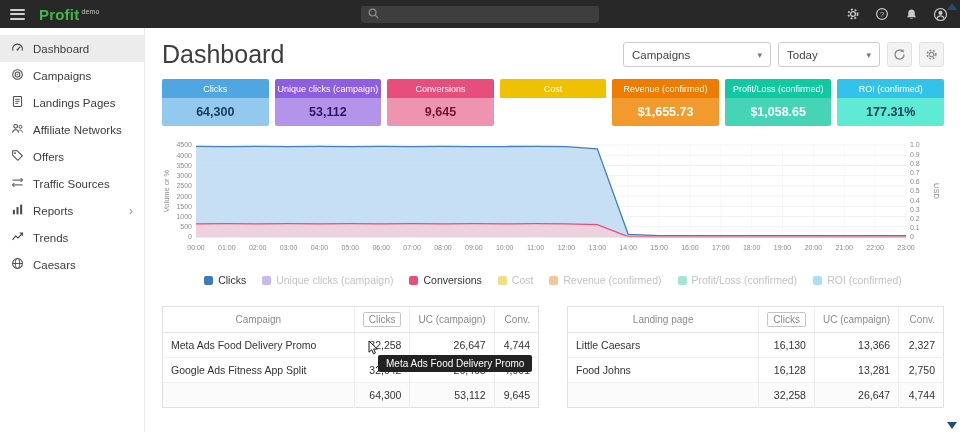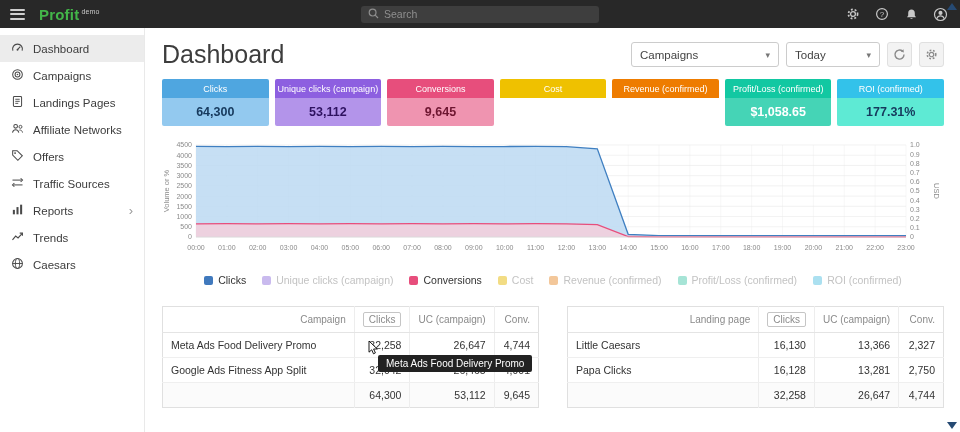--- a/index.html
+++ b/index.html
@@ -33,21 +33,21 @@
 
   
   .main{position:absolute;top:28px;left:146px;right:0;bottom:0;background:#fff;overflow:hidden}
   .page-head{position:relative;height:47px;padding:12px 16px 0}
   .page-title{font-size:25px;font-weight:400;color:#3d3d3d}
   .controls{position:absolute;right:16px;top:14px;display:flex;gap:7px;align-items:center}
   .select{height:25px;border:1px solid #ccc;border-radius:3px;background:#fff;display:flex;
     align-items:center;font-size:11.5px;color:#444;padding:0 8px;cursor:pointer}
   .select .caret{margin-left:auto;color:#777;font-size:9px;padding-left:8px}
   .select.campaigns{width:148px}
-  .select.today{width:94px}
+  .select.today{width:102px}
   .icon-btn{width:25px;height:25px;border:1px solid #e0e0e0;background:#f3f3f3;border-radius:3px;
     display:flex;align-items:center;justify-content:center;cursor:pointer}
 
   
   .metrics{display:flex;gap:6px;margin:4px 16px 0}
   .metric-card{flex:1;border-radius:2px;overflow:hidden;text-align:center;cursor:pointer}
   .mc-head{font-size:9px;color:#fff;padding:5px 2px 4px;white-space:nowrap;overflow:hidden}
   .mc-body{font-size:12.5px;font-weight:bold;padding:7px 2px;white-space:nowrap}
 
   
@@ -57,21 +57,21 @@
   .legend{display:flex;justify-content:center;gap:16px;margin-top:12px;font-size:10.5px;color:#333}
   .legend-item{display:flex;align-items:center;gap:5px;cursor:pointer;white-space:nowrap}
   .lg-sq{width:9px;height:9px;border-radius:2px;flex:0 0 auto}
   .legend-item.muted{color:#c3c3c3}
 
   
   .tables{display:flex;gap:28px;margin:20px 16px 0}
   .dash-table{flex:1;border:1px solid #e0e0e0;border-collapse:collapse;table-layout:fixed;font-size:10.5px}
   .dash-table th{font-weight:normal;color:#8a8a8a;font-size:10px;padding:5px 8px;
     border-bottom:1px solid #e4e4e4;text-align:right;white-space:nowrap;overflow:hidden}
-  .dash-table th:first-child{text-align:right}
+  .dash-table th:first-child{text-align:center}
   .dash-table td{padding:6px 8px;border-bottom:1px solid #efefef;color:#333;text-align:right;
     white-space:nowrap;overflow:hidden}
   .dash-table td:first-child{text-align:left}
   .dash-table th+th,.dash-table td+td{border-left:1px solid #ededed}
   .dash-table tr.total td{border-bottom:none;background:#fbfbfb}
   .th-box{border:1px solid #c5c5c5;padding:1px 5px;border-radius:2px;background:#fff;display:inline-block}
 
   
   .tooltip{position:absolute;left:378px;top:355px;background:#222;color:#fff;font-size:10px;
     padding:3px 8px;border-radius:2px;z-index:20;white-space:nowrap}
@@ -95,21 +95,20 @@
     <div class="logo">
       <span>Profit</span><sup>demo</sup>
     </div>
     <div class="search">
       <span>
         <svg width="11" height="11" viewBox="0 0 11 11">
             <circle cx="4.6" cy="4.6" r="3.4" fill="none" stroke="#8f8f8f" stroke-width="1.2"></circle>
             <line x1="7.2" y1="7.2" x2="10" y2="10" stroke="#8f8f8f" stroke-width="1.2"></line>
           </svg>
       </span>
-      <input type="text" placeholder="Search" style="">
     </div>
     <div class="tb-icons">
       <span class="tb-icon">
         <svg width="14" height="14" viewBox="0 0 14 14">
             <circle cx="7" cy="7" r="4.6" fill="none" stroke="#c9c9c9" stroke-width="1.7" stroke-dasharray="1.9 1.9"></circle>
             <circle cx="7" cy="7" r="2.4" fill="none" stroke="#c9c9c9" stroke-width="1.3"></circle>
           </svg>
       </span>
       <span class="tb-icon">
         <svg width="14" height="14" viewBox="0 0 14 14">
@@ -248,20 +247,21 @@
       </div>
       <div class="metric-card">
         <div class="mc-head" style="background: rgb(231, 78, 124);">Conversions</div>
         <div class="mc-body" style="background: rgb(239, 148, 176); color: rgb(109, 21, 48);">9,645</div>
       </div>
       <div class="metric-card">
         <div class="mc-head" style="background: rgb(239, 193, 0);">Cost</div>
       </div>
       <div class="metric-card">
         <div class="mc-head" style="background: rgb(238, 124, 0);">Revenue (confirmed)</div>
+        <div class="mc-body" style="background: rgb(242, 154, 46); color: rgb(255, 255, 255);">$1,655.73</div>
       </div>
       <div class="metric-card">
         <div class="mc-head" style="background: rgb(18, 200, 162);">Profit/Loss (confirmed)</div>
         <div class="mc-body" style="background: rgb(69, 212, 182); color: rgb(255, 255, 255);">$1,058.65</div>
       </div>
       <div class="metric-card">
         <div class="mc-head" style="background: rgb(51, 194, 234);">ROI (confirmed)</div>
         <div class="mc-body" style="background: #5eead4; color: rgb(22, 57, 92);">177.31%</div>
       </div>
     </div>
@@ -442,21 +442,21 @@
           </tr>
         </thead>
         <tbody>
           <tr>
             <td>Little Caesars</td>
             <td>16,130</td>
             <td>13,366</td>
             <td>2,327</td>
           </tr>
           <tr>
-            <td>Papa Clicks</td>
+            <td>Food Johns</td>
             <td>16,128</td>
             <td>13,281</td>
             <td>2,750</td>
           </tr>
           <tr class="total">
             <td></td>
             <td>32,258</td>
             <td>26,647</td>
             <td>4,744</td>
           </tr>

